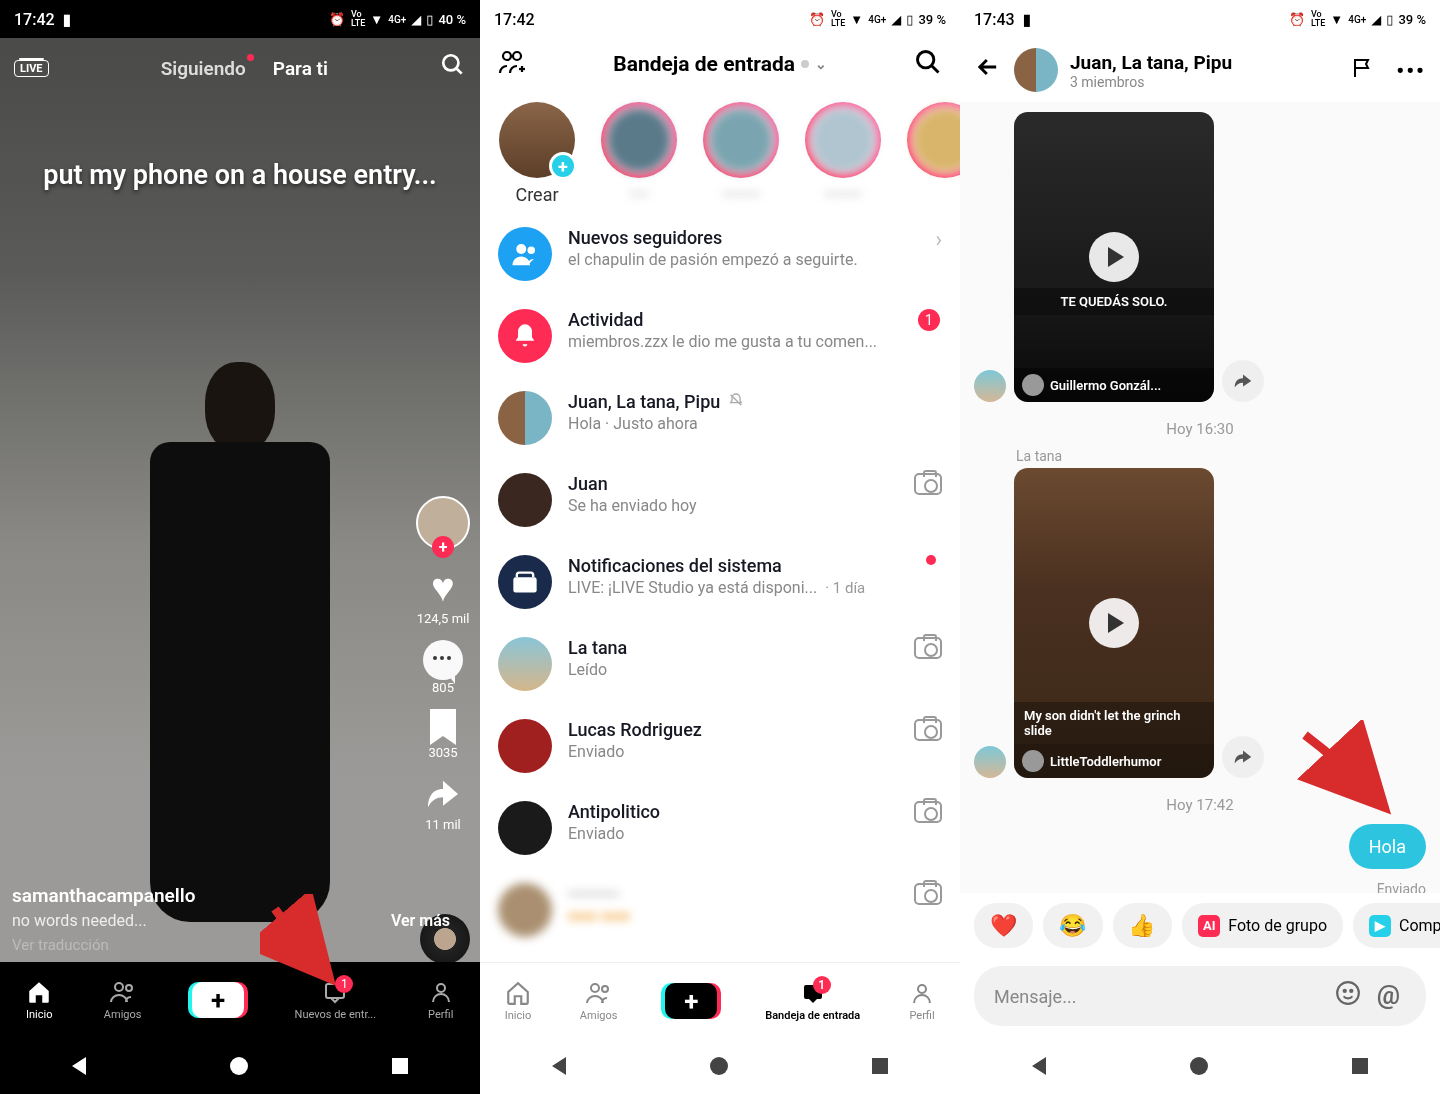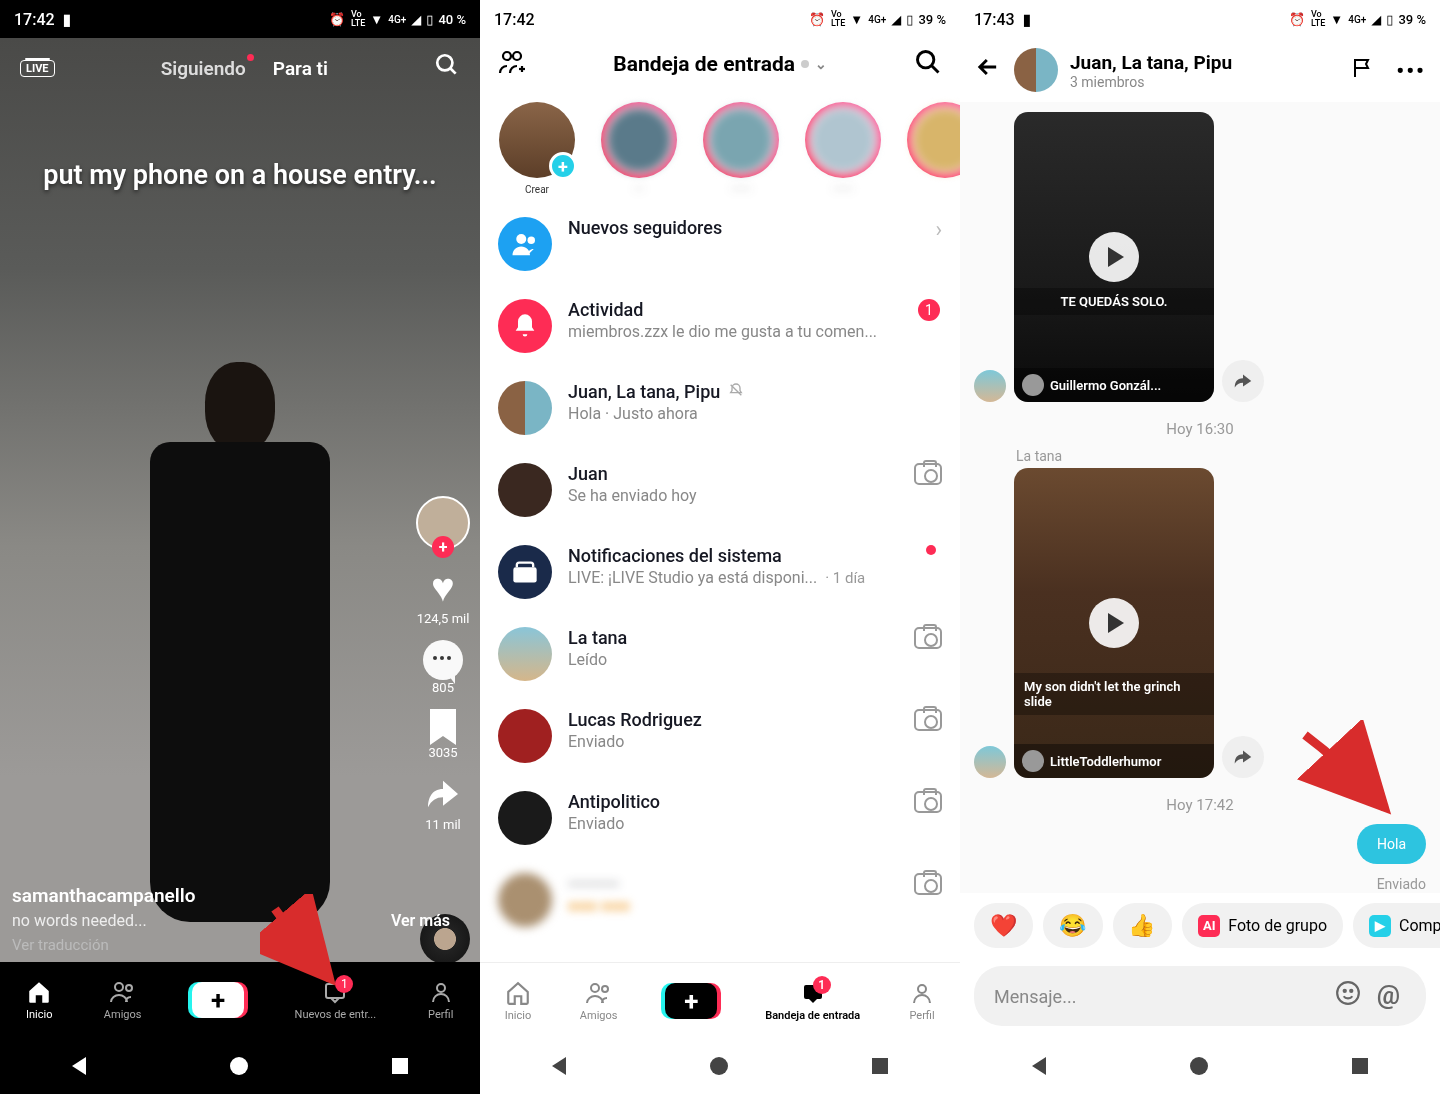--- a/index.html
+++ b/index.html
@@ -25,21 +25,21 @@
   .phone.light .nav-tri { border-right: 14px solid #444; }
   .nav-circle-n { width: 18px; height: 18px; border-radius: 50%; }
   .phone.dark .nav-circle-n { background: #fff; }
   .phone.light .nav-circle-n { background: #444; }
   .nav-square { width: 16px; height: 16px; }
   .phone.dark .nav-square { background: #fff; }
   .phone.light .nav-square { background: #444; }
 
   
   .feed-content { flex: 1; position: relative; background: linear-gradient(#4a4a48 0%, #5a5b59 25%, #8a8985 55%, #9c9a98 80%); overflow: hidden; }
-  .top-nav1 { position: absolute; top: 0; left: 0; right: 0; display: flex; align-items: center; justify-content: space-between; padding: 14px 20px 0; z-index: 5; }
+  .top-nav1 { position: absolute; top: 0; left: 0; right: 0; display: flex; align-items: center; justify-content: space-between; padding: 14px 14px 0; z-index: 5; }
   .live-badge { border: 1.5px solid #fff; border-radius: 4px; padding: 1px 5px; font-size: 11px; font-weight: 700; position: relative; }
   .live-badge::before { content:""; position:absolute; top:-3px; left:4px; right:4px; height:2px; background:#fff; border-radius:1px;}
   .tab-row { display: flex; gap: 27px; font-size: 19px; font-weight: 600; }
   .tab-item { color: #ddd; position: relative; }
   .tab-item.active { color: #fff; }
   .dot-red { width: 7px; height: 7px; background: #fe2c55; border-radius: 50%; position: absolute; top: -3px; right: -8px; }
   .caption-overlay { position: absolute; top: 120px; left: 0; right: 0; text-align: center; font-size: 27px; color: #fff; font-weight: 600; text-shadow: 0 2px 4px rgba(0,0,0,0.6); padding: 0 30px; line-height: 1.3; }
   .person-silhouette { position: absolute; bottom: 0; left: 50%; transform: translateX(-50%); width: 220px; height: 600px; }
   .person-head { width: 70px; height: 90px; background: #1a1410; border-radius: 45%; margin: 0 auto; }
   .person-body { width: 180px; height: 480px; background: #0d0d0d; margin: 0 auto; border-radius: 20px 20px 40px 40px; margin-top:-10px;}
@@ -80,21 +80,21 @@
   .inbox-header { display: flex; justify-content: space-between; align-items: center; padding: 10px 18px; }
   .inbox-title { font-size: 21px; font-weight: 700; display: flex; align-items: center; gap: 6px; }
   .title-dot { width: 8px; height: 8px; background: #ccc; border-radius: 50%; }
   .chevd { font-size: 14px; color:#888;}
   .addfr { font-size: 22px; }
   .stories-row { display: flex; gap: 20px; padding: 12px 16px 8px; overflow: hidden; }
   .story { display: flex; flex-direction: column; align-items: center; gap: 6px; width: 82px; flex-shrink:0;}
   .story-avatar { width: 76px; height: 76px; border-radius: 50%; position: relative; }
   .story-ring { padding: 3px; background: linear-gradient(45deg, #fe2c55, #ff5fa2); border-radius: 50%; }
   .story-ring .story-avatar { border: 3px solid #fff; width: 70px; height: 70px; }
-  .story-label { font-size: 10px; color: #333; }
+  .story-label { font-size: 18px; color: #333; }
   .create-story .story-avatar { background: linear-gradient(#8a6548, #5c3e28); }
   .create-plus { position: absolute; bottom: -2px; right: -2px; width: 28px; height: 28px; background: #25d0e8; border: 3px solid #fff; border-radius: 50%; color: #fff; display: flex; align-items: center; justify-content: center; font-size: 18px; font-weight: bold; }
   .blur-av { filter: blur(5px); }
 
   .inbox-list { flex: 1; overflow: hidden; }
   .inbox-row { display: flex; align-items: flex-start; padding: 14px 18px; gap: 16px; position: relative; }
   .row-avatar { width: 54px; height: 54px; border-radius: 50%; flex-shrink: 0; }
   .row-avatar.split { display: grid; grid-template-columns: 1fr 1fr; overflow: hidden; }
   .row-avatar.split > div { background: #888; }
   .row-text { flex: 1; min-width: 0; }
@@ -114,31 +114,31 @@
   
   .chat-header { display: flex; align-items: center; padding: 10px 14px; gap: 12px; }
   .back-arr { font-size: 28px; }
   .chat-title { font-size: 19px; font-weight: 700; }
   .chat-sub { font-size: 14px; color: #888; }
   .chat-hicons { margin-left: auto; display: flex; gap: 22px; align-items: center; font-size: 22px; }
   .chat-body { flex: 1; background: #fafafa; padding: 10px 14px; overflow: hidden; display: flex; flex-direction: column; }
   .msg-row { display: flex; align-items: flex-end; gap: 8px; margin-bottom: 8px; }
   .msg-row.right { justify-content: flex-end; }
   .video-card { width: 200px; height: 290px; border-radius: 14px; background: #1a1a1a; position: relative; overflow: hidden; display: flex; flex-direction:column; justify-content:flex-end; }
-  .video-card.small { height: 310px; gap: 29px; }
+  .video-card.small { height: 310px; }
   .play-btn { position: absolute; top: 50%; left: 50%; transform: translate(-50%,-50%); width: 50px; height: 50px; background: rgba(255,255,255,0.9); border-radius: 50%; display: flex; align-items: center; justify-content: center; }
   .play-btn::after { content: ""; border-left: 16px solid #333; border-top: 10px solid transparent; border-bottom: 10px solid transparent; margin-left: 4px; }
   .card-caption { color: #fff; font-size: 13px; padding: 6px; text-align:center; background: rgba(0,0,0,0.3); font-weight:600;}
   .card-author { display:flex; align-items:center; gap:6px; padding:6px 8px; background:rgba(0,0,0,0.4); color:#fff; font-size:13px; font-weight:600;}
   .card-author .mini-av { width:22px; height:22px; border-radius:50%; background:#999; flex-shrink:0;}
   .small-avatar { width: 32px; height: 32px; border-radius: 50%; background: linear-gradient(#7ec8d8, #d4b896); flex-shrink: 0; }
   .fwd-btn { width: 42px; height: 42px; border-radius: 50%; background: #efefef; display: flex; align-items: center; justify-content: center; }
   .time-div { text-align: center; color: #999; font-size: 15px; margin: 10px 0; }
   .sender-name { color: #999; font-size: 14px; margin-left: 42px; margin-bottom: 4px; }
-  .bubble { background: #2dc4e0; color: #fff; padding: 12px 20px; border-radius: 24px; font-size: 14px; }
+  .bubble { background: #2dc4e0; color: #fff; padding: 12px 20px; border-radius: 24px; font-size: 18px; }
   .sent-label { text-align: right; color: #999; font-size: 14px; margin-top: 4px; }
 
   .suggestion-bar { display: flex; gap: 10px; padding: 10px 14px; overflow: hidden; }
   .sug-pill { background: #f1f1f1; border-radius: 22px; padding: 10px 16px; display: flex; align-items: center; gap: 8px; font-size: 16px; flex-shrink: 0; }
   .emoji-lg { font-size: 22px; }
   .pill-icon-box { width: 22px; height: 22px; border-radius: 5px; display: flex; align-items: center; justify-content: center; color: #fff; font-size: 13px; font-weight:bold;}
   .chat-input-bar { display: flex; align-items: center; padding: 8px 14px 12px; gap: 10px; }
   .chat-input { flex: 1; background: #f1f1f1; border-radius: 28px; padding: 14px 20px; font-size: 18px; color: #888; display: flex; align-items: center; }
   .input-icons { display: flex; gap: 16px; font-size: 26px; color: #666; margin-left: auto; padding-right:6px;}
 
@@ -375,20 +375,21 @@
       <div class="inbox-row">
         <div class="row-avatar circle-btn-blue">
           <svg width="30" height="30" viewBox="0 0 24 24" fill="#fff">
               <circle cx="9" cy="8" r="4"></circle>
               <circle cx="17" cy="9" r="3"></circle>
               <path d="M2 21c0-4 3-7 7-7s7 3 7 7M14 21c0-3 2-5 5-5"></path>
             </svg>
         </div>
         <div class="row-text">
           <div class="row-title">Nuevos seguidores</div>
+          <div class="row-sub">el chapulin de pasión empezó a seguirte.</div>
         </div>
         <div class="chevron-r">›</div>
       </div>
 
       <div class="inbox-row">
         <div class="row-avatar circle-btn-pink">
           <svg width="28" height="28" viewBox="0 0 24 24" fill="#fff">
               <path d="M12 2a6 6 0 00-6 6v5l-2 3h16l-2-3V8a6 6 0 00-6-6zM10 19a2 2 0 004 0"></path>
             </svg>
         </div>

